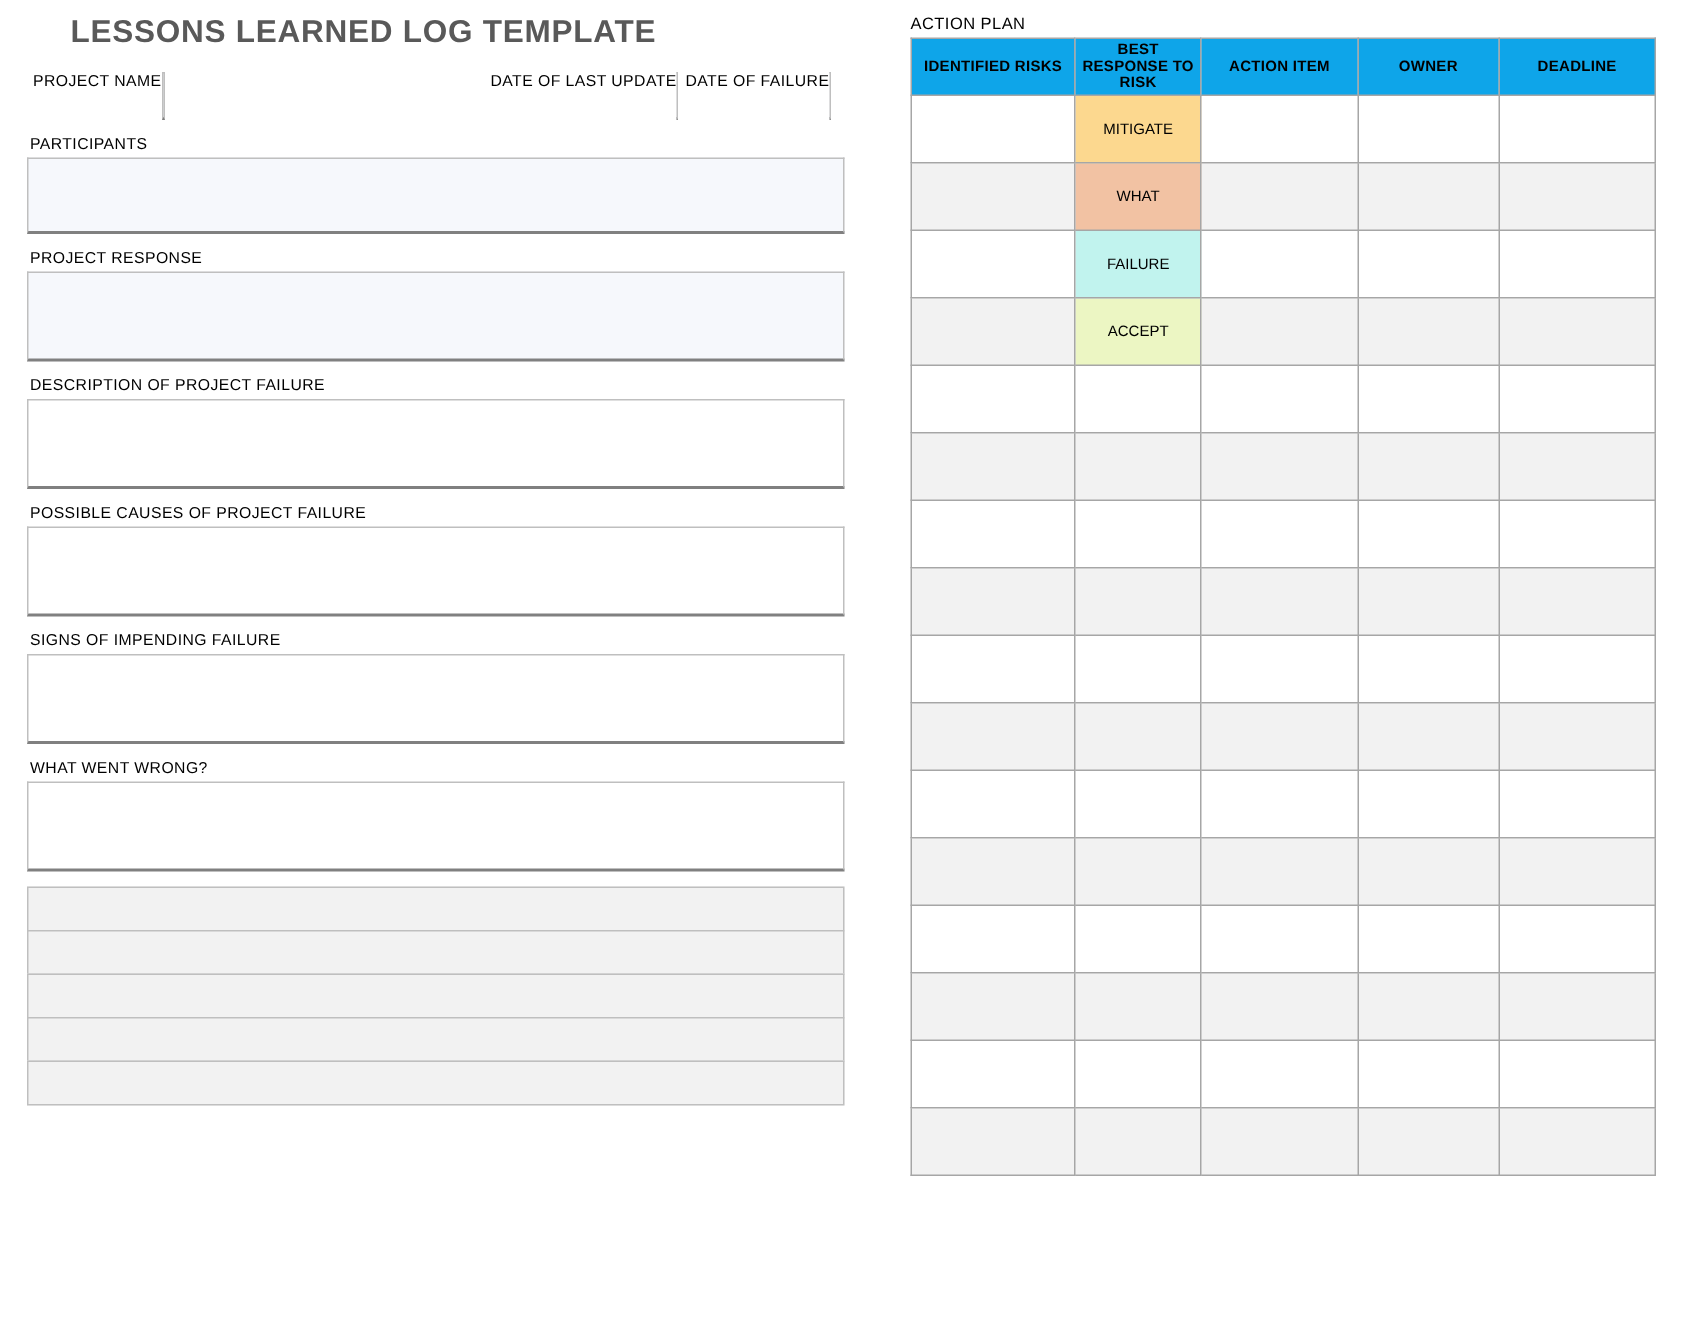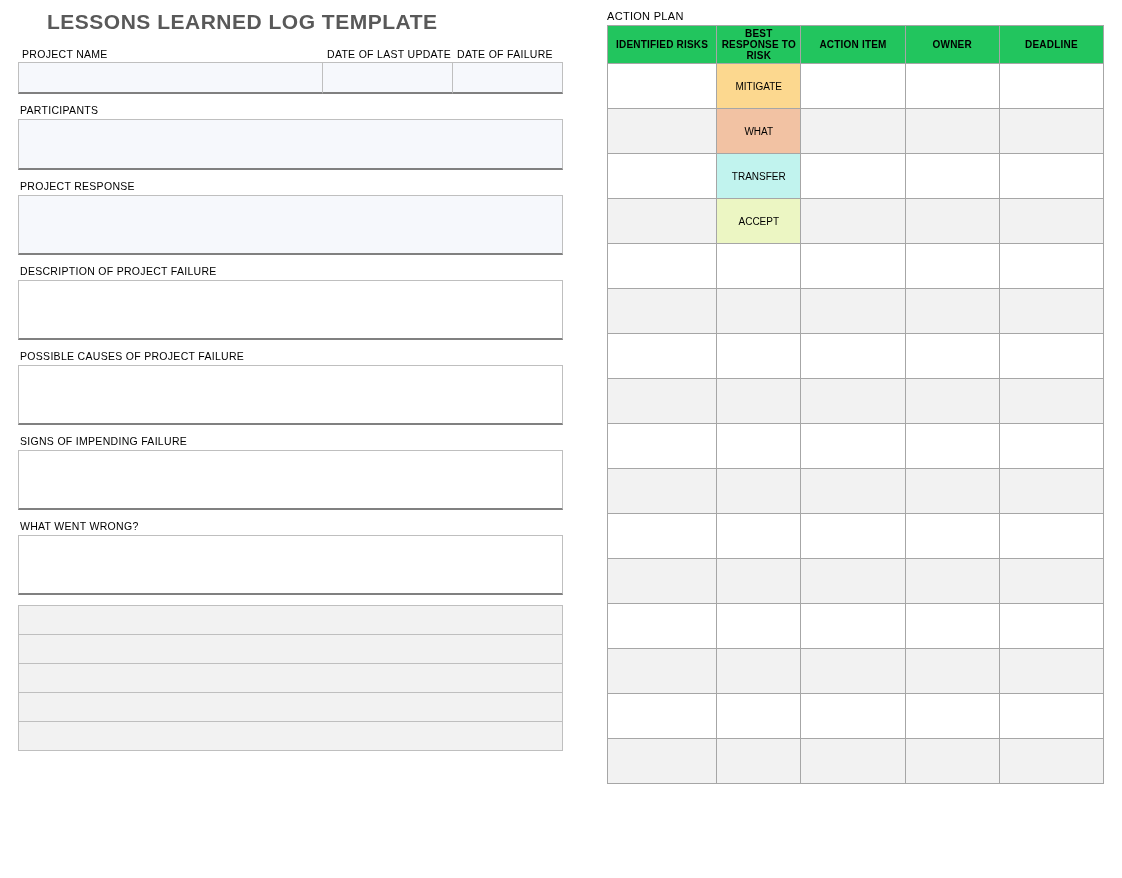--- a/index.html
+++ b/index.html
@@ -28,21 +28,21 @@
   .field-label {
     font-size: 10.5px;
     letter-spacing: 0.3px;
     color: #000;
     margin-bottom: 2px;
   }
   .row-three {
     display: flex;
     margin-bottom: 10px;
   }
-  .row-three .col { display: flex; flex-direction: column; }
+  .row-three .col { display: flex; flex-direction: row; }
   .row-three .c1 { width: 305px; }
   .row-three .c2 { width: 130px; }
   .row-three .c3 { width: 110px; }
   .row-three .col .field-label { padding-left: 4px; }
   .row-three .cell {
     height: 32px;
     background: #f6f8fc;
     border: 1px solid #bfbfbf;
     border-bottom: 2px solid #808080;
   }
@@ -74,21 +74,21 @@
     border-collapse: collapse;
     width: 100%;
     table-layout: fixed;
   }
   table.ap th, table.ap td {
     border: 1px solid #a6a6a6;
     font-size: 10px;
     text-align: center;
   }
   table.ap th {
-    background: #22c55e;
+    background: #0ea5e9;
     font-weight: 700;
     height: 32px;
     padding: 2px 4px;
     letter-spacing: 0.2px;
   }
   table.ap th .two-line { line-height: 1.1; display: inline-block; }
   table.ap td { height: 45px; vertical-align: middle; padding: 2px 4px; }
   table.ap tbody tr.shade td { background: #f2f2f2; }
   table.ap tbody tr.plain td { background: #ffffff; }
   .resp-mitigate { background: #fcd88f !important; font-size: 9.5px; font-weight: 400; }
@@ -194,21 +194,21 @@
           </tr>
           <tr class="shade">
             <td></td>
             <td class="resp-avoid">WHAT</td>
             <td></td>
             <td></td>
             <td></td>
           </tr>
           <tr class="plain">
             <td></td>
-            <td class="resp-transfer">TRANSFER</td>
+            <td class="resp-transfer">FAILURE</td>
             <td></td>
             <td></td>
             <td></td>
           </tr>
           <tr class="shade">
             <td></td>
             <td class="resp-accept">ACCEPT</td>
             <td></td>
             <td></td>
             <td></td>

